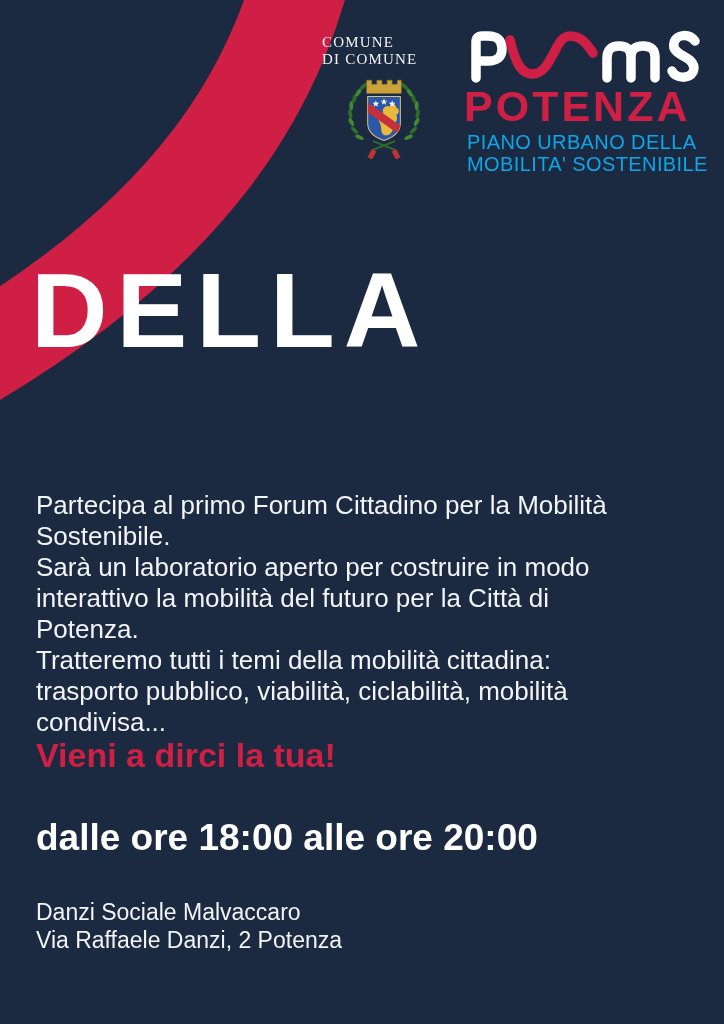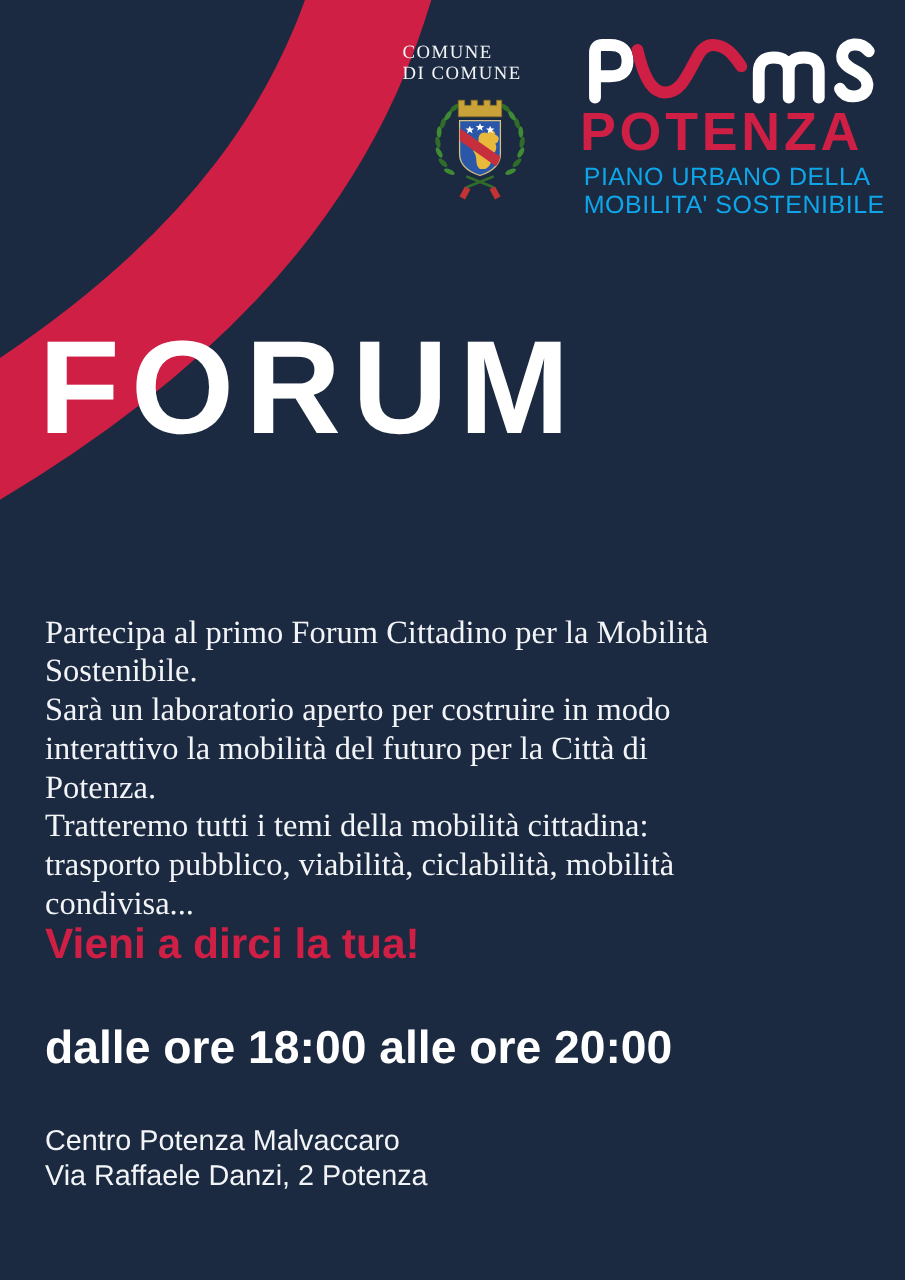--- a/index.html
+++ b/index.html
@@ -39,21 +39,20 @@
     left:31px;top:265px;width:690px;
     color:#ffffff;font-weight:bold;
     font-size:106px;line-height:90px;letter-spacing:9px;
     white-space:nowrap;
   }
 
   .body-text{
     left:36px;top:490px;width:660px;
     color:#f2f4f7;font-size:26px;line-height:31px;
     white-space:pre-line;
-    font-family:Liberation Serif, serif;
   }
   .cta{
     left:36px;top:736px;width:660px;
     color:#d01f45;font-weight:bold;font-size:34px;line-height:38px;
   }
   .when{
     left:36px;top:816px;width:680px;
     color:#ffffff;font-weight:bold;font-size:37px;line-height:44px;
     white-space:nowrap;
   }
@@ -131,36 +130,36 @@
       <path stroke="#ffffff" d="M230 13 C224 5 211 6 209 15 C207 22 214 26 220 29 C226 32 231 37 228 44 C224 51 211 51 207 43"></path>
     </g>
   </svg>
   <div class="layer pums-city">POTENZA</div>
   <div class="layer pums-sub">
     <div>PIANO URBANO DELLA</div>
     <div>MOBILITA' SOSTENIBILE</div>
   </div>
 
   <div class="layer title">
-    <div>FORUM</div>
+    <div>DELLA</div>
   </div>
 
   <div class="layer body-text">Partecipa al primo Forum Cittadino per la Mobilità
 Sostenibile.
 Sarà un laboratorio aperto per costruire in modo
 interattivo la mobilità del futuro per la Città di
 Potenza.
 Tratteremo tutti i temi della mobilità cittadina:
 trasporto pubblico, viabilità, ciclabilità, mobilità
 condivisa...</div>
 
   <div class="layer cta">Vieni a dirci la tua!</div>
 
   <div class="layer when">
     <div>dalle ore 18:00 alle ore 20:00</div>
   </div>
 
   <div class="layer where">
-    <div>Centro Potenza Malvaccaro</div>
+    <div>Danzi Sociale Malvaccaro</div>
     <div>Via Raffaele Danzi, 2 Potenza</div>
   </div>
 
 </div>
 
 </body></html>

